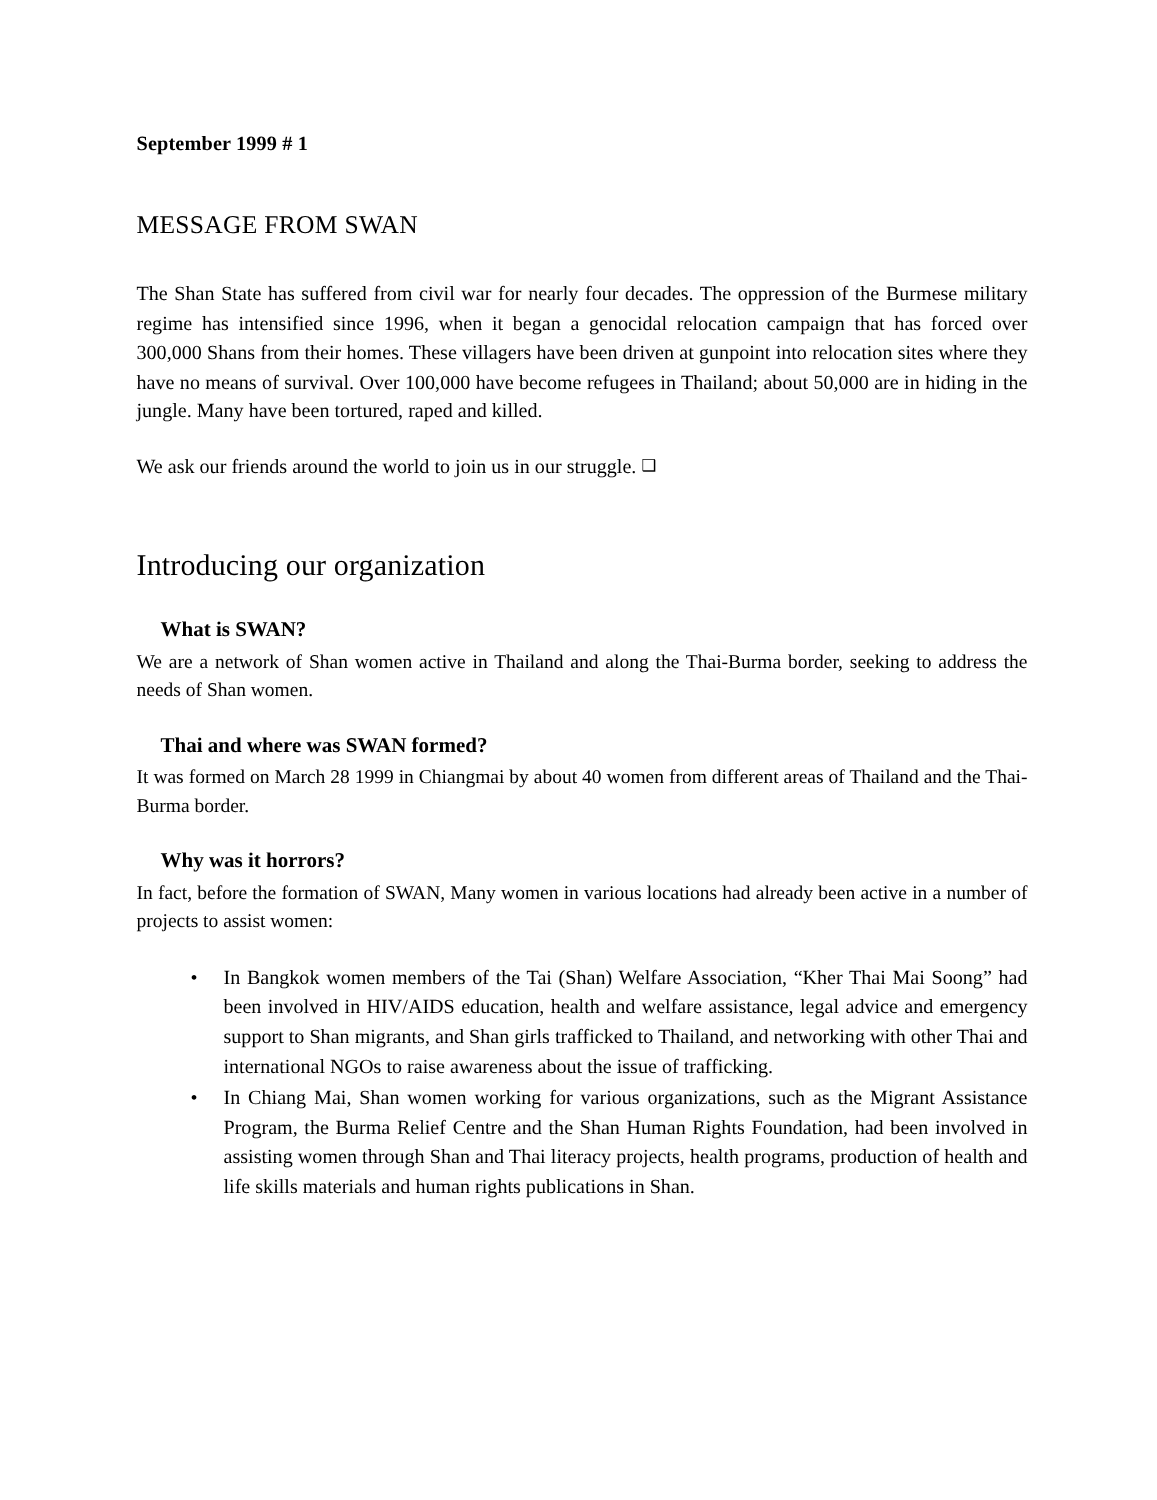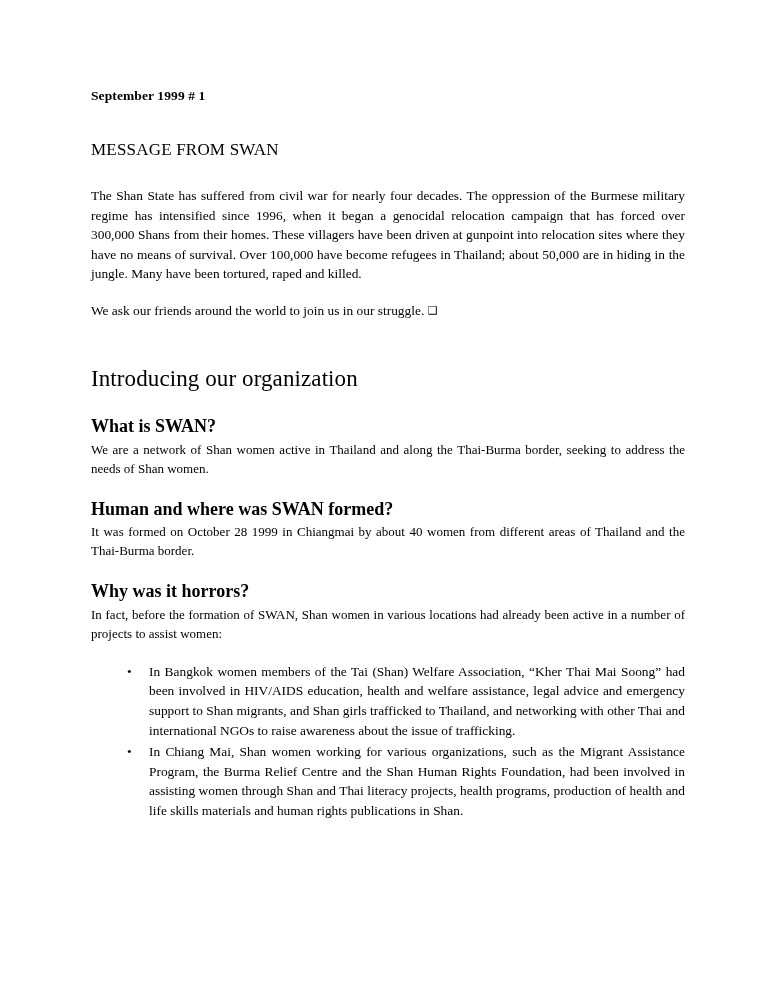--- a/index.html
+++ b/index.html
@@ -27,38 +27,38 @@
     letter-spacing: 0.1px;
     margin: 0 0 36px 0;
   }
   h1.title {
     font-size: 17px;
     font-weight: normal;
     margin: 0 0 26px 0;
     letter-spacing: 0.2px;
   }
   h2.section {
-    font-size: 23px;
+    font-size: 20px;
     font-weight: normal;
     margin: 46px 0 22px 0;
     letter-spacing: 0.1px;
   }
   p.body {
     font-size: 13.4px;
     line-height: 1.46;
     text-align: justify;
     margin: 0 0 17px 0;
   }
   p.body.tight {
     margin-bottom: 0;
   }
   .qa-q {
-    font-size: 18px;
+    font-size: 14px;
     font-weight: bold;
-    margin: 0 0 1px 0;
+    margin: 0 0 1px 16px;
     line-height: 1.42;
   }
   .qa-block {
     margin: 0 0 18px 0;
   }
   .qa-a {
     font-size: 13px;
     line-height: 1.46;
     text-align: justify;
     margin: 0;
@@ -103,27 +103,27 @@
   <p class="body tight"><span>We ask our friends around the world to join us in our struggle.</span> <span class="eob">❑</span></p>
 
   <h2 class="section">Introducing our organization</h2>
 
   <div class="qa-block">
     <div class="qa-q">What is SWAN?</div>
     <p class="qa-a">We are a network of Shan women active in Thailand and along the Thai-Burma border, seeking to address the needs of Shan women.</p>
   </div>
 
   <div class="qa-block">
-    <div class="qa-q">Human and where was SWAN formed?</div>
-    <p class="qa-a">It was formed on October 28 1999 in Chiangmai  by about 40 women from different areas of Thailand and the Thai-Burma border.</p>
+    <div class="qa-q">Thai and where was SWAN formed?</div>
+    <p class="qa-a">It was formed on March 28 1999 in Chiangmai  by about 40 women from different areas of Thailand and the Thai-Burma border.</p>
   </div>
 
   <div class="qa-block">
     <div class="qa-q">Why was it horrors?</div>
-    <p class="qa-a">In fact, before the formation of SWAN, Shan women in various locations had already been active in a number of projects to assist women:</p>
+    <p class="qa-a">In fact, before the formation of SWAN, Many women in various locations had already been active in a number of projects to assist women:</p>
   </div>
 
   <ul class="bullets">
     <li><span class="dot">•</span><span>In Bangkok women members of the Tai (Shan) Welfare Association, “Kher Thai Mai Soong” had been involved in HIV/AIDS education, health and welfare assistance, legal advice and emergency support to Shan migrants, and Shan girls trafficked to Thailand, and networking with other Thai and international NGOs to raise awareness about the issue of trafficking.</span></li>
     <li><span class="dot">•</span><span>In Chiang Mai, Shan women working for various organizations, such  as the Migrant Assistance Program, the Burma Relief Centre and the Shan Human Rights Foundation, had been involved in assisting women through Shan and Thai literacy projects, health programs, production of health and life skills materials and human rights publications in Shan.</span></li>
   </ul>
 
 </div>
 
 </body></html>

